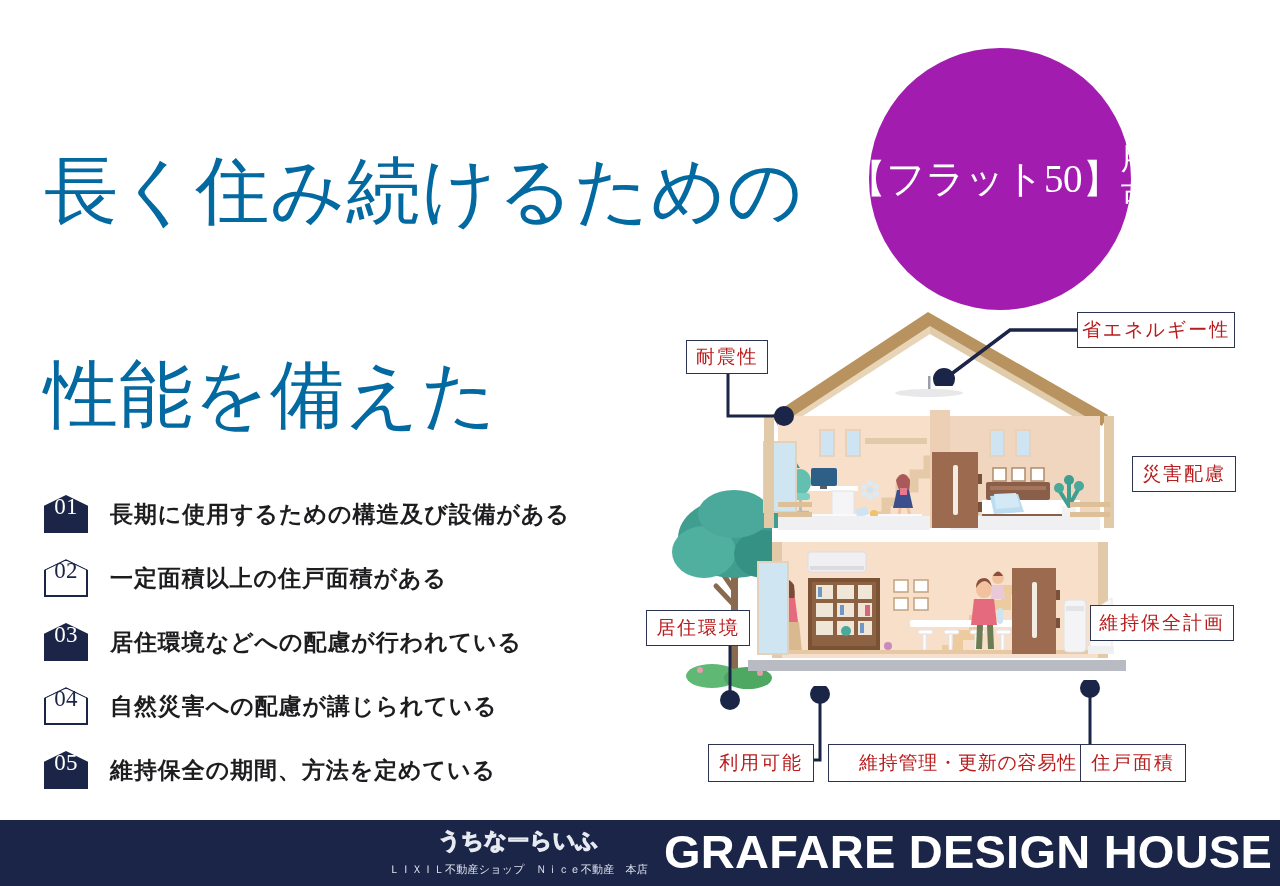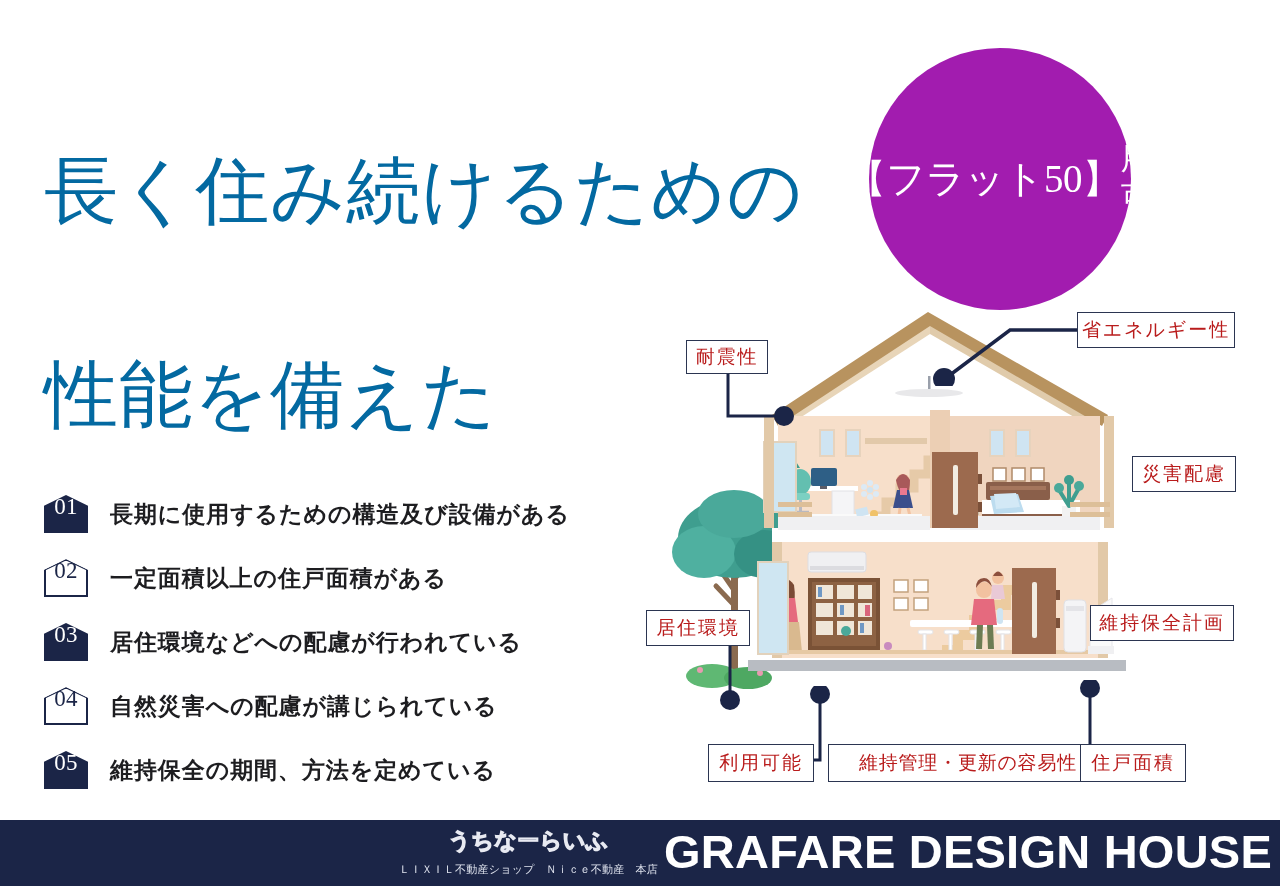--- a/index.html
+++ b/index.html
@@ -108,21 +108,21 @@
   }
   .leader{position:absolute;}
 
   
   .footer{
     position:absolute;left:0;top:820px;width:1280px;height:66px;
     background:#1b2547;
   }
   .footer-inner{
     position:absolute;right:8px;top:0;height:66px;
-    display:flex;align-items:center;justify-content:flex-end;gap:6px;
+    display:flex;align-items:center;justify-content:flex-end;gap:16px;
   }
   .uchina{
     display:flex;flex-direction:column;align-items:center;justify-content:center;
     padding-bottom:2px;
   }
   .uchina .u1{
     font-family:"Liberation Sans",sans-serif;
     font-weight:bold;font-size:22px;letter-spacing:0.02em;
     color:#1b2547;
     -webkit-text-stroke:1.2px #e8eaf2;

